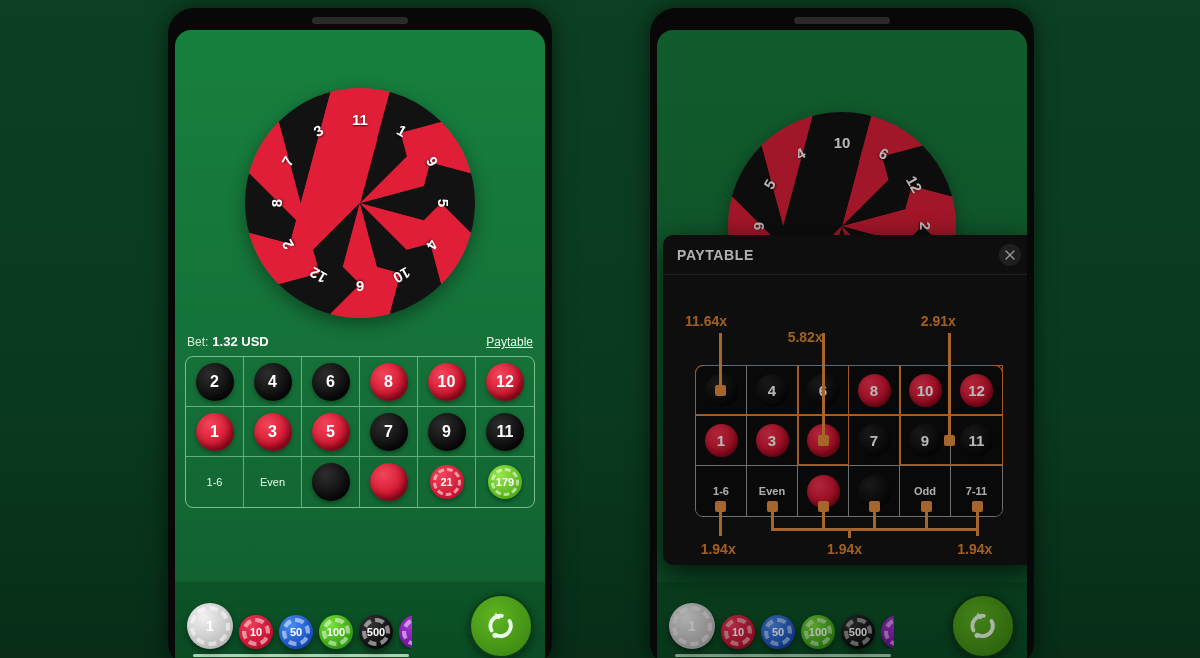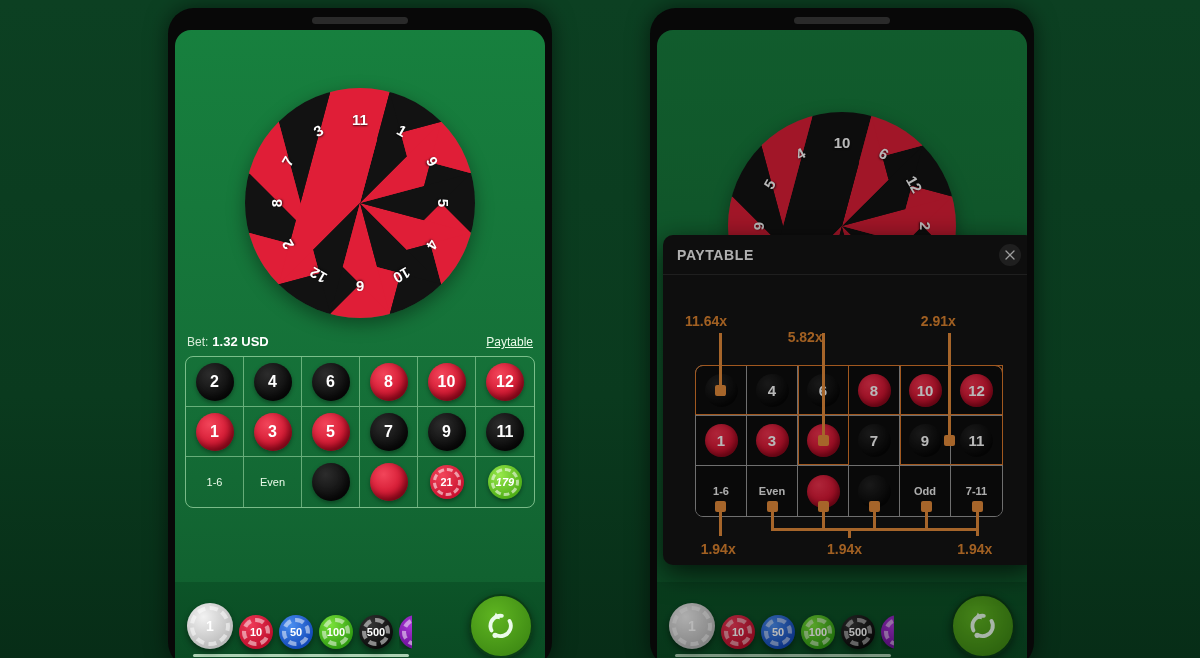--- a/index.html
+++ b/index.html
@@ -65,21 +65,21 @@
   .ball.red   { background: radial-gradient(circle at 36% 30%, #f2455a, #cc0d28 72%); }
   .ball.plain { font-size:0; }
   .txtcell { color:#eafbe9; font-size: 11px; }
   .chip-sm { width: 34px; height: 34px; border-radius: 50%;
              display:flex; align-items:center; justify-content:center;
              font-size: 11px; font-weight: 700; color:#fff;
              box-shadow: 0 2px 4px rgba(0,0,0,.4); position: relative; }
   .chip-sm::after { content:''; position:absolute; inset: 3px; border-radius:50%;
                     border: 3px dashed rgba(255,255,255,.55); }
   .chip-sm.red { background: radial-gradient(circle at 36% 30%, #f2455a, #c8102e 75%); }
-  .chip-sm.green { background: radial-gradient(circle at 36% 30%, #97e84a, #4fae16 75%); font-style: italic; }
+  .chip-sm.green { background: radial-gradient(circle at 36% 30%, #97e84a, #4fae16 75%); }
   .chip-sm span { position: relative; z-index: 2; }
 
   
   .actions { display:flex; justify-content:space-between; margin: 10px 12px 0 12px; }
   .abtn { display:flex; align-items:center; gap:6px; padding: 4px 14px;
           border:1px solid rgba(190,245,190,.5); border-radius: 14px;
           color:#f0fff0; font-size: 13px; font-weight: 700; cursor:pointer;
           background: rgba(255,255,255,.04); }
   .abtn.dim { color:#9dc5a2; border-color: rgba(160,210,165,.4); }
   .abtn svg { width: 15px; height: 15px; }

